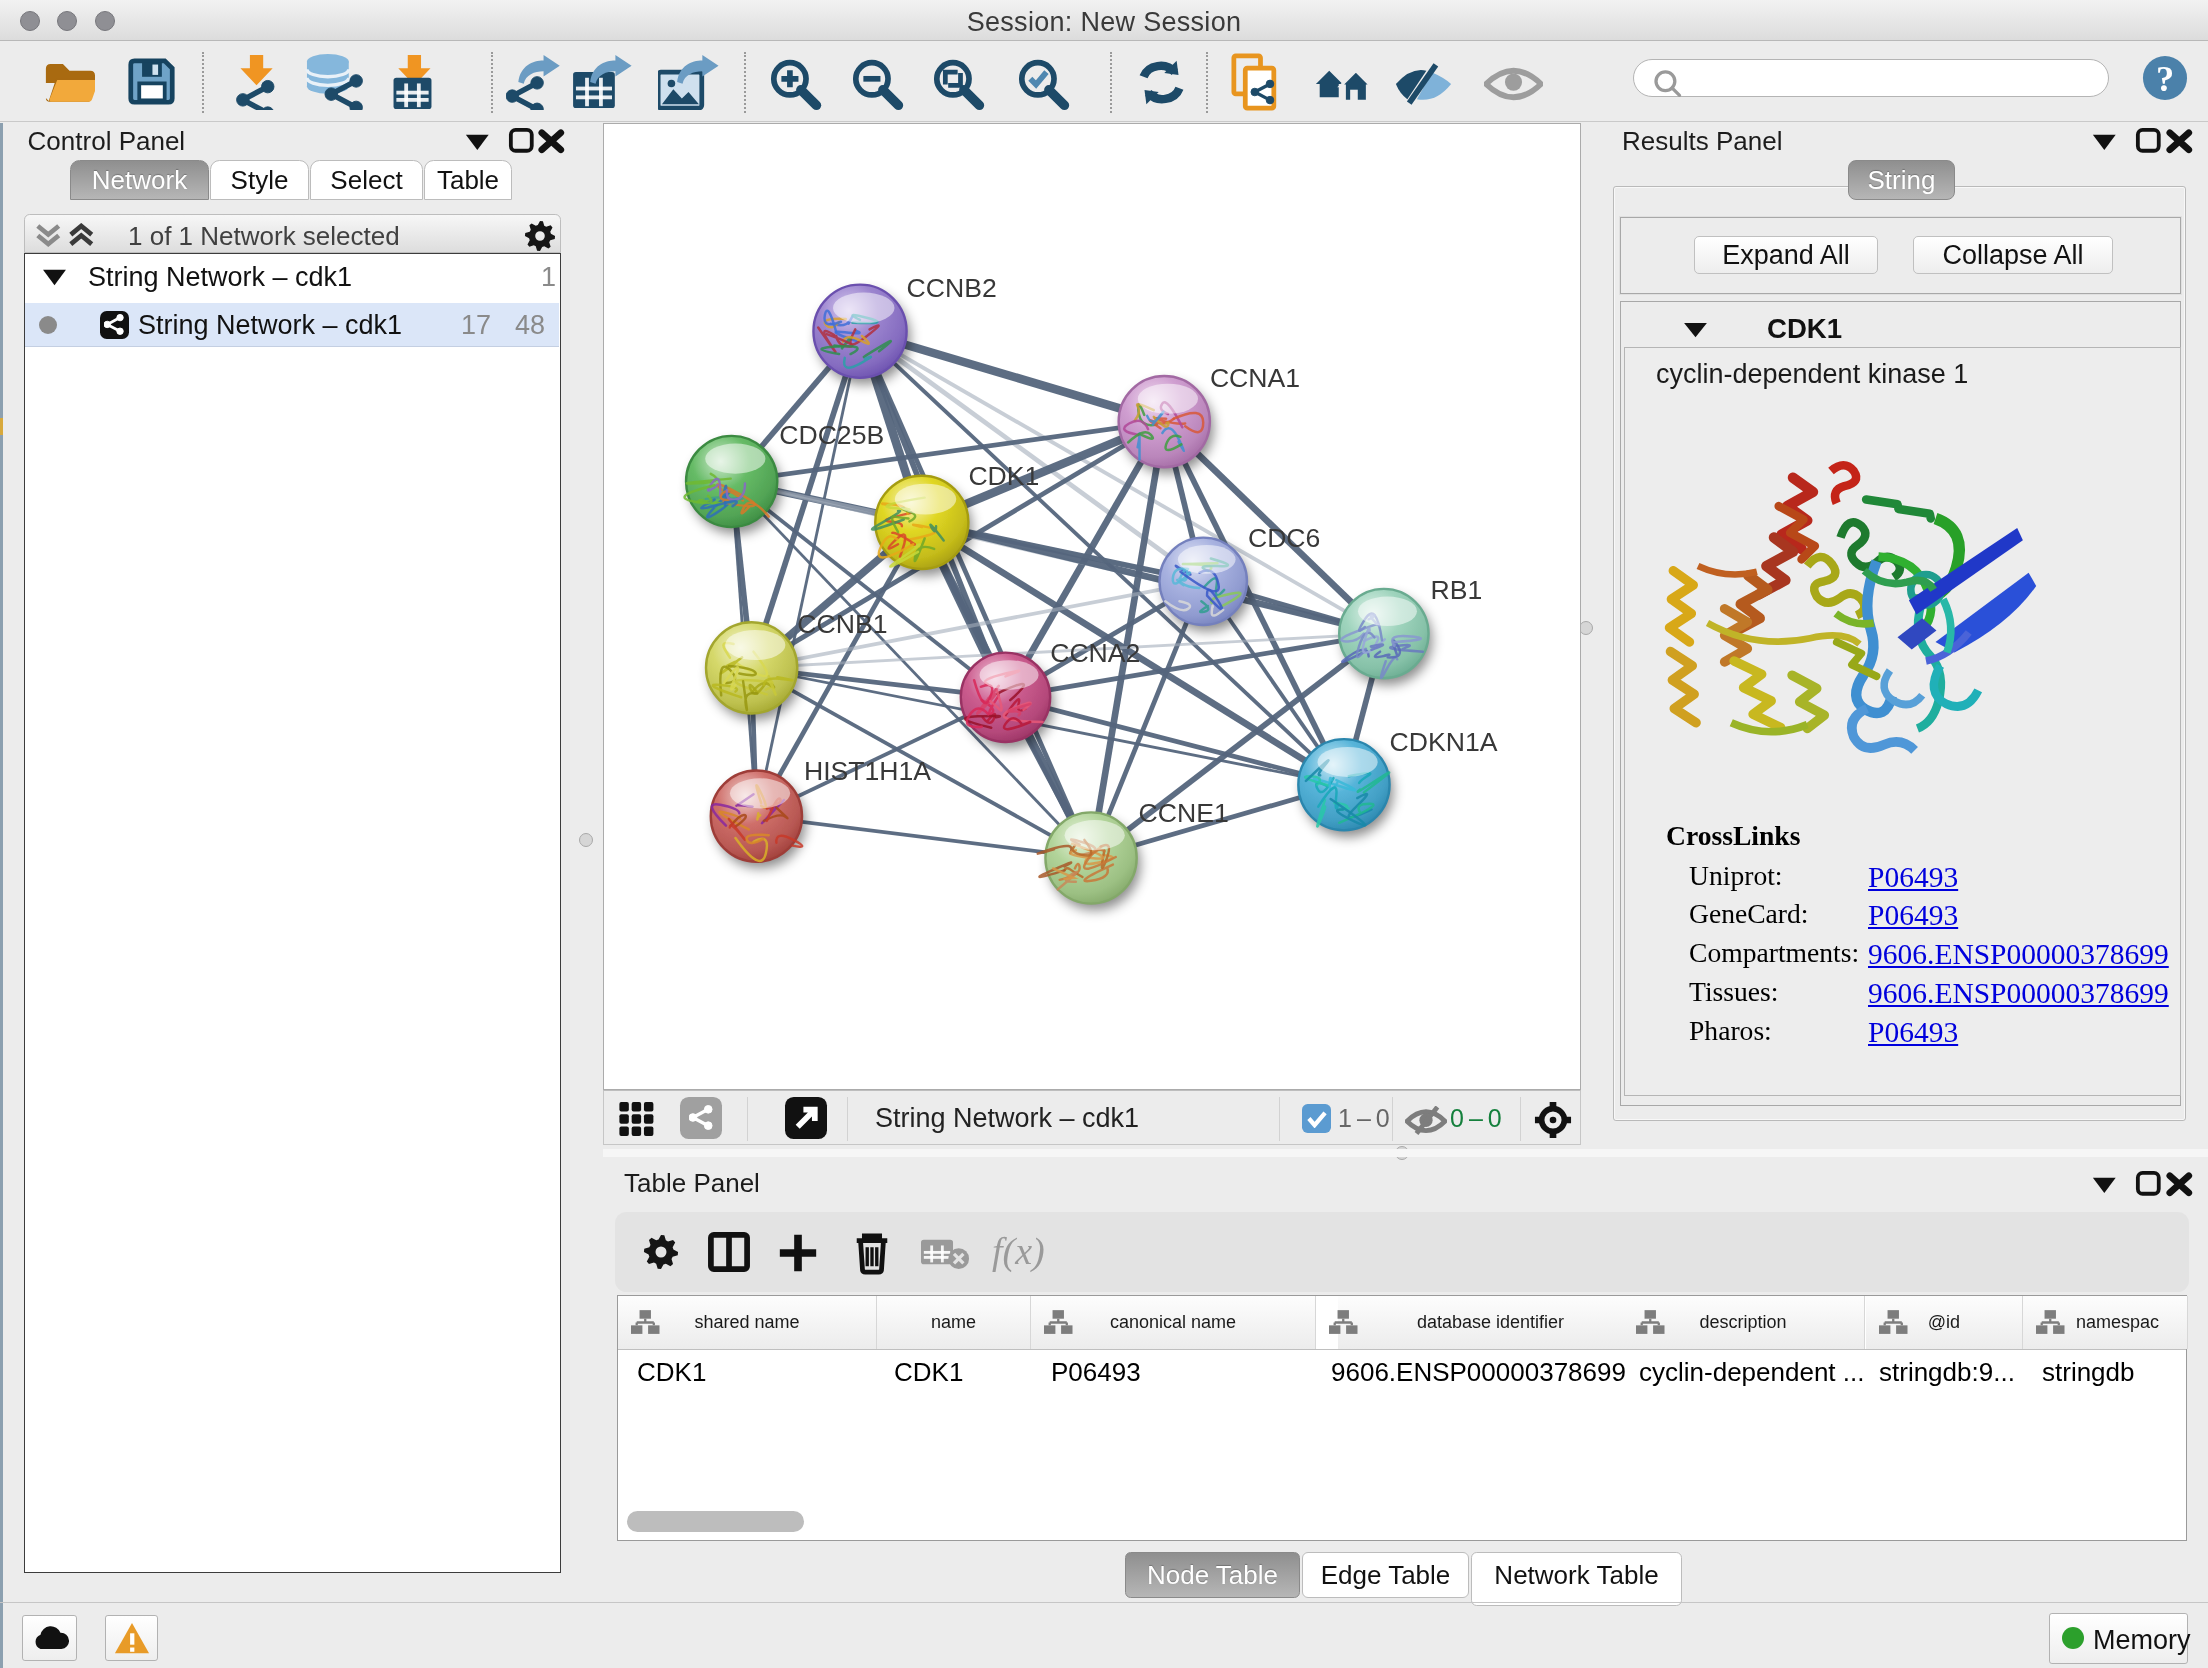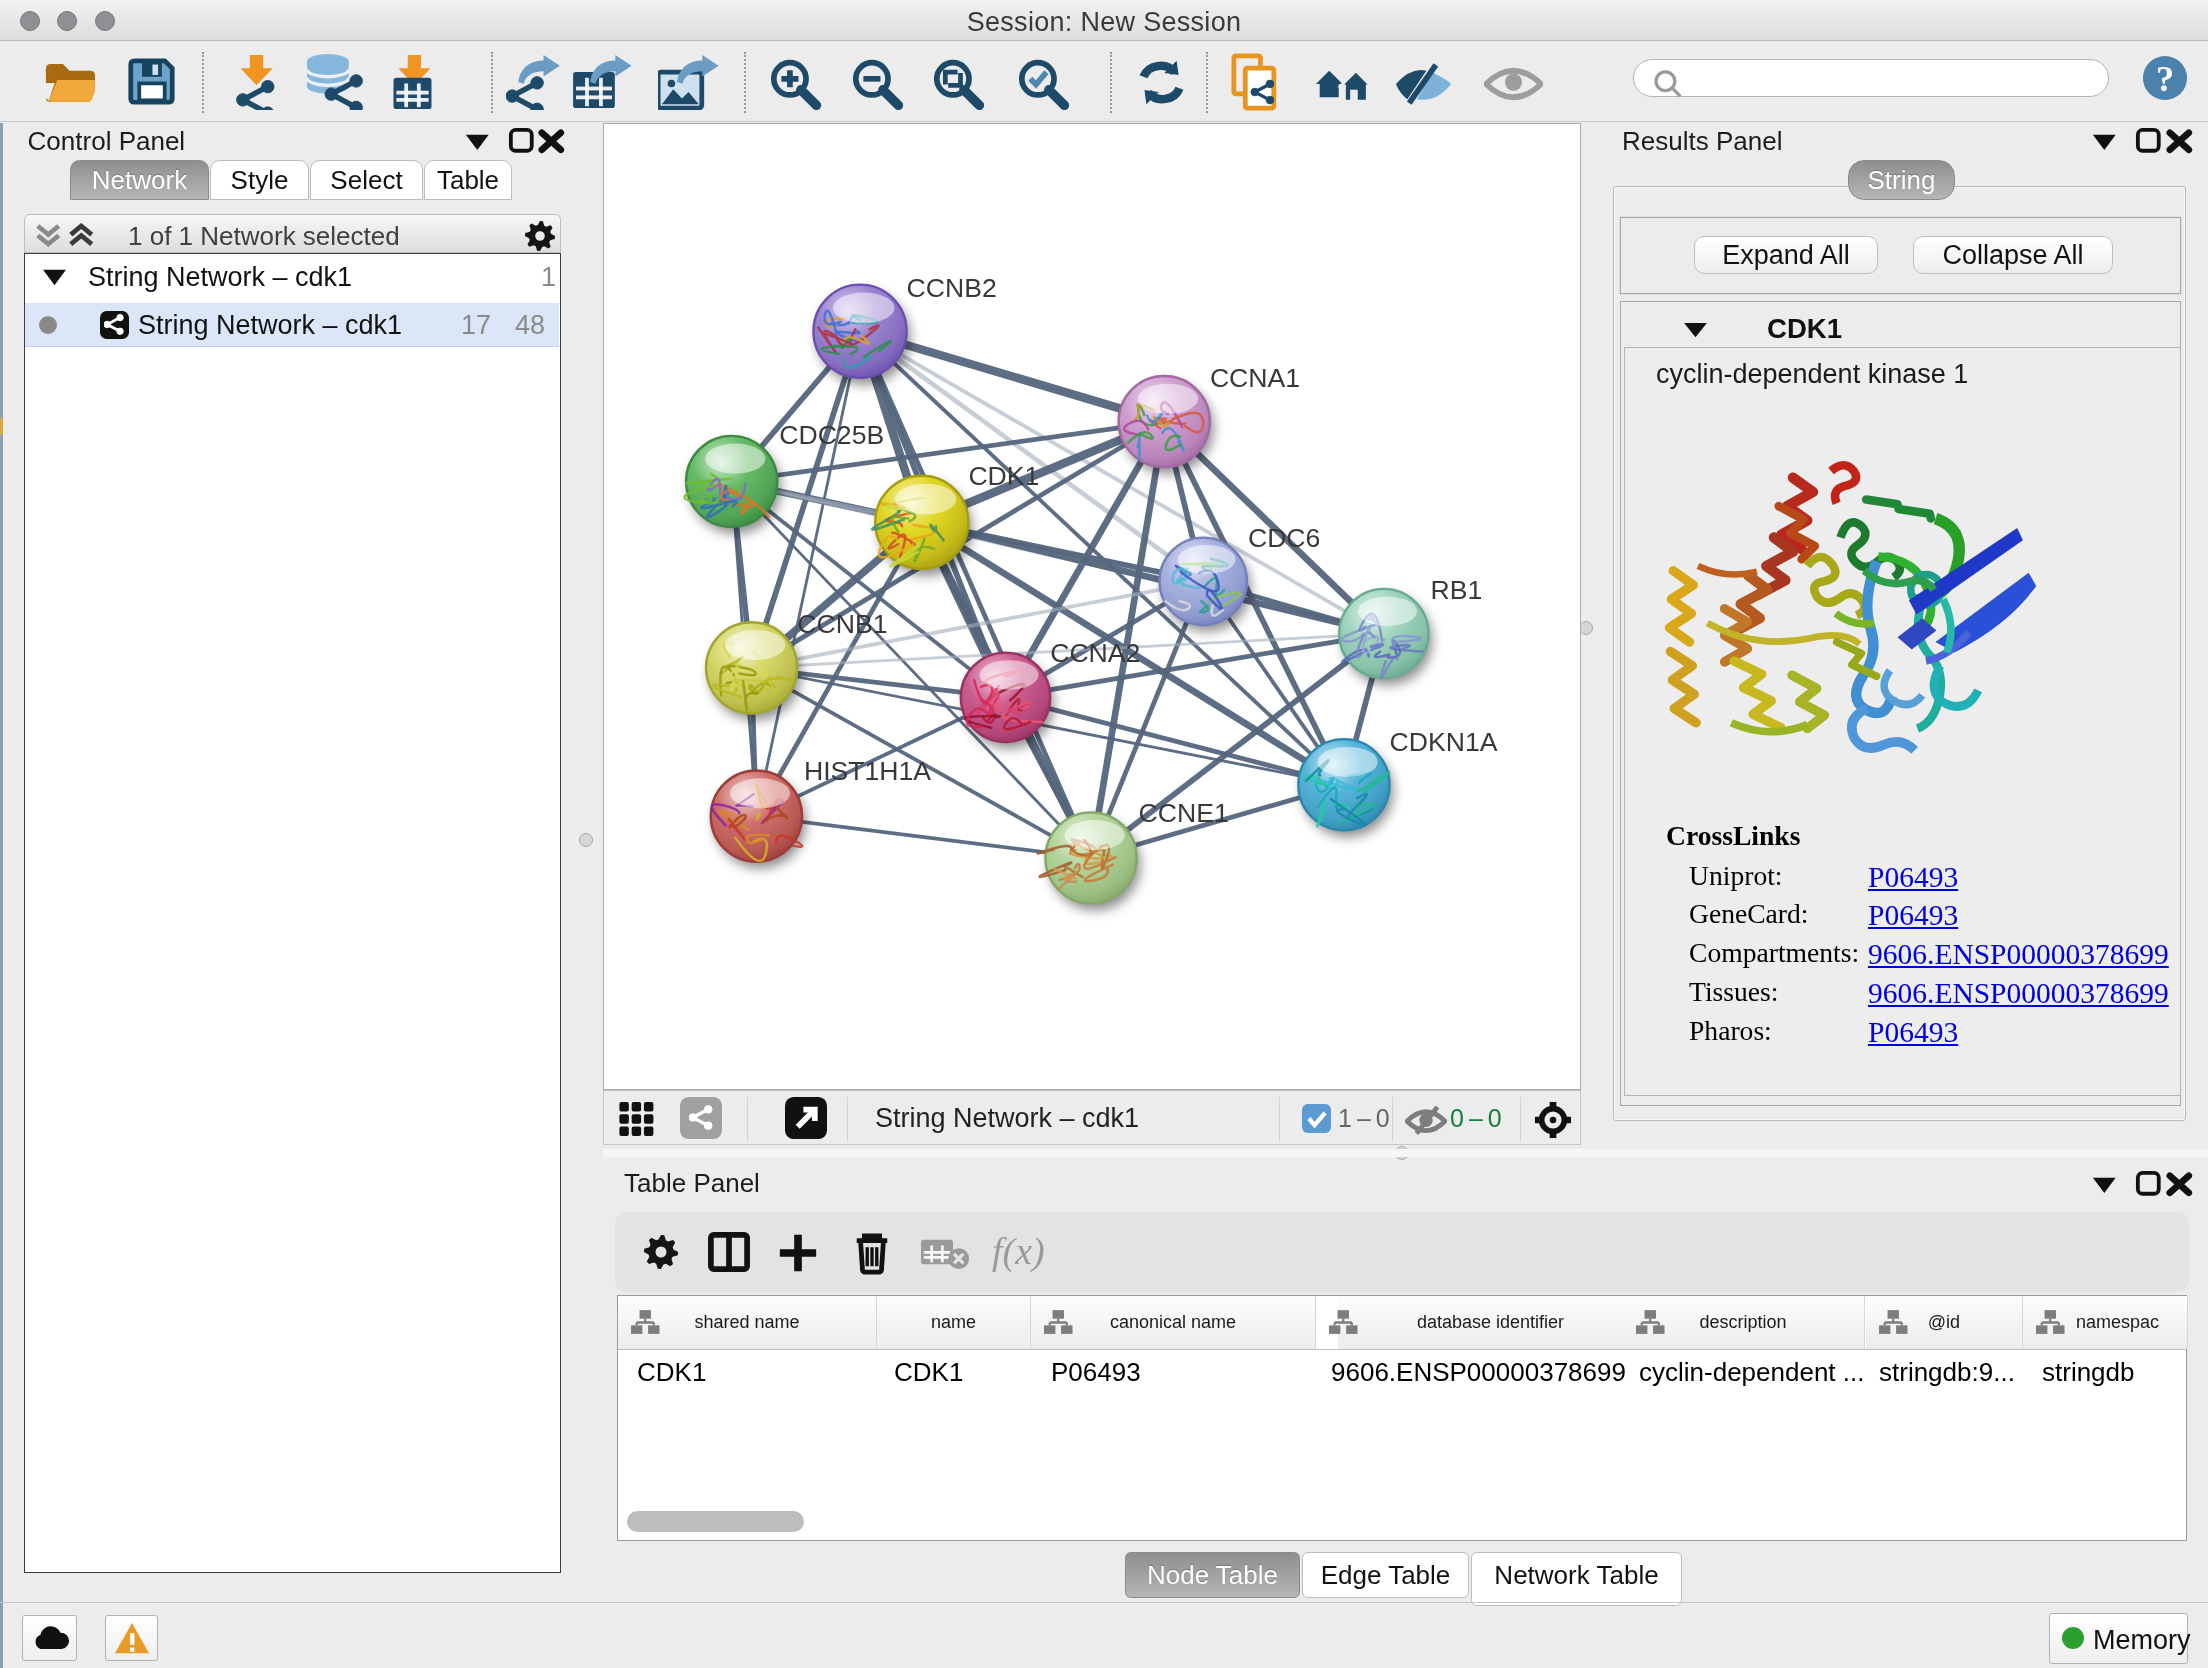--- a/index.html
+++ b/index.html
@@ -19,21 +19,21 @@
 .panelhead{font-size:26px;color:#1c1c1c}
 .tab{position:absolute;border:1px solid #bcbcbc;background:#fff;color:#111;
  font-size:26px;text-align:center;border-radius:9.5px 9.5px 0 0;line-height:39px;height:40px}
 .tabsel{background:linear-gradient(#8f8f8f,#b6b6b6);color:#fff;border-color:#8a8a8a;
  text-shadow:0 -1px 1px rgba(0,0,0,.25)}
 .cptree{position:absolute;left:24px;top:253px;width:537px;height:1320px;
  background:#fff;border:1.9px solid #3c3c3c}
 .selrow{position:absolute;left:0px;top:49px;width:534px;height:44px;background:#dbe6f8;
  border-bottom:1px solid #c4cfe2}
 .graybtn{position:absolute;background:linear-gradient(#ffffff,#ededed);
- border:1.9px solid #c0c0c0;border-radius:10px;text-align:center;
+ border:1.9px solid #c0c0c0;border-radius:5px;text-align:center;
  font-size:27px;color:#111}
 .netcanvas{left:603px;top:123px;width:978px;height:967px;background:#fff;
  border:1px solid #ababab}
 .nettb{left:603px;top:1090px;width:978px;height:55px;background:#ececec;
  border:1px solid #c6c6c6;border-top:1px solid #bdbdbd}
 .vsep{position:absolute;top:5.7px;height:44px;width:0;border-left:1.9px solid #d2d2d2}
 .rp-box{left:1613px;top:186px;width:573px;height:935px;background:#ececec;
  border:1.9px solid #b9b9b9;border-radius:2.9px;box-shadow:inset 0 0 0 1px #f8f8f8}
 .rp-inner1{left:1620px;top:217px;width:561px;height:77px;background:#ececec;
  border:1px solid #a8a8a8;box-shadow:0 0 0 1px #e0e0e0}
@@ -675,21 +675,21 @@
 <svg class="abs" style="left:2091px;top:129px" width="28.5" height="25" viewBox="0 0 30 26">
     <path d="M2 6 L26 6 L14 22 z" fill="#111"></path>
   </svg>
 <svg class="abs" style="left:2135px;top:127px" width="28.5" height="28.5" viewBox="0 0 30 30">
     <rect x="3" y="3" width="22" height="22" rx="5" fill="none" stroke="#111" stroke-width="4"></rect>
   </svg>
 <svg class="abs" style="left:2166px;top:127px" width="28.5" height="28.5" viewBox="0 0 30 30">
     <path d="M4 6 L24 24 M24 6 L4 24" stroke="#111" stroke-width="7" stroke-linecap="round"></path>
   </svg>
 <div class="abs rp-box"></div>
-<div class="tab tabsel" style="left:1848px;top:160px;width:107px;border-radius:16px">String</div>
+<div class="tab tabsel" style="left:1848px;top:160px;width:107px;border-radius:8px">String</div>
 <div class="abs rp-inner1"></div>
 <div class="graybtn" style="left:1694px;top:236px;width:184px;height:38px;line-height:36px">Expand All</div>
 <div class="graybtn" style="left:1913px;top:236px;width:200px;height:38px;line-height:36px">Collapse All</div>
 <div class="abs rp-inner2"></div>
 <svg class="abs" style="left:1683px;top:321px" width="25" height="19" viewBox="0 0 26 20">
     <path d="M1 2 L25 2 L13 17 z" fill="#111"></path>
   </svg>
 <div class="abs" style="left:1767px;top:313px;font-size:27.6px;font-weight:bold;color:#111">CDK1</div>
 <div class="abs rp-content"></div>
 <div class="abs" style="left:1656px;top:359px;font-size:27px;color:#1a1a1a">cyclin-dependent kinase 1</div>

